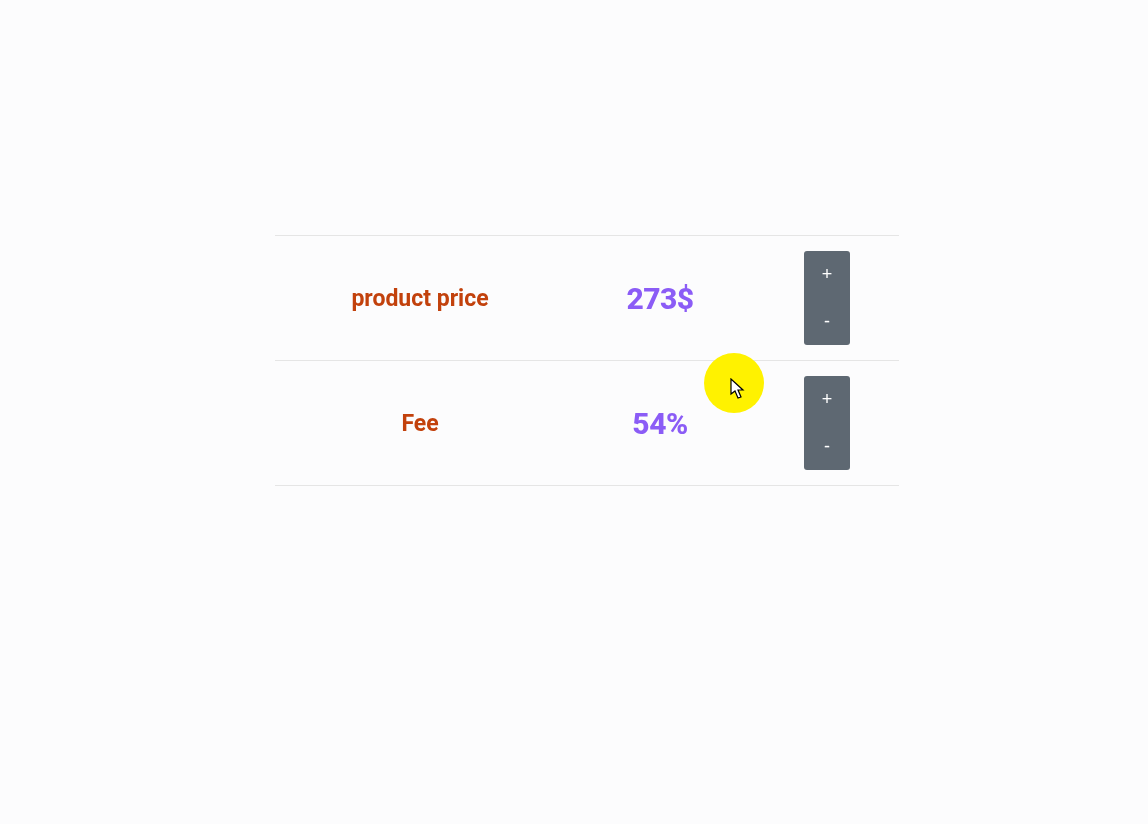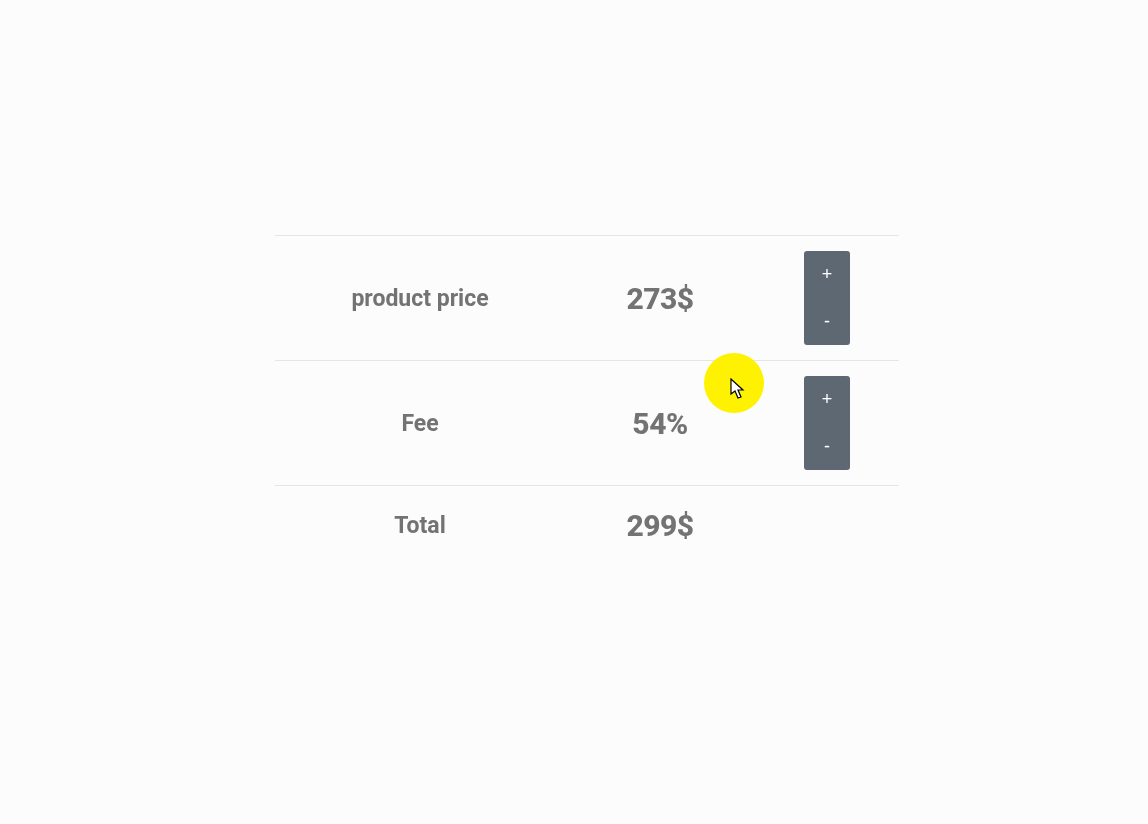--- a/index.html
+++ b/index.html
@@ -30,27 +30,27 @@
     .row-tall td {
       height: 125px;
     }
     .row-short td {
       height: 80px;
     }
     .label-cell {
       width: 290px;
       font-weight: 700;
       font-size: 23px;
-      color: #737373;
+      color: #c2410c;
     }
     .value-cell {
       width: 190px;
       font-weight: 800;
       font-size: 30px;
-      color: #737373;
+      color: #8b5cf6;
       letter-spacing: -0.5px;
     }
     .control-cell {
       width: 144px;
     }
     .stepper {
       display: inline-flex;
       flex-direction: column;
       width: 46px;
       border-radius: 3px;
@@ -107,24 +107,19 @@
   <tr class="row-tall fee-row">
     <td class="label-cell">Fee</td>
     <td class="value-cell">54%</td>
     <td class="control-cell">
       <div class="stepper">
         <button>+</button>
         <button>-</button>
       </div>
     </td>
   </tr>
-  <tr class="row-short">
-    <td class="label-cell">Total</td>
-    <td class="value-cell">299$</td>
-    <td class="control-cell"></td>
-  </tr>
 </tbody>
   </table>
 
 <div class="cursor-highlight"></div>
 <svg class="cursor-arrow" width="18" height="22" viewBox="0 0 18 22">
   <path d="M1 1 L1 16 L5 13 L8 20 L11 19 L8 12 L13 12 Z" fill="#fff" stroke="#000" stroke-width="1.2"></path>
 </svg>
 
 </body></html>

